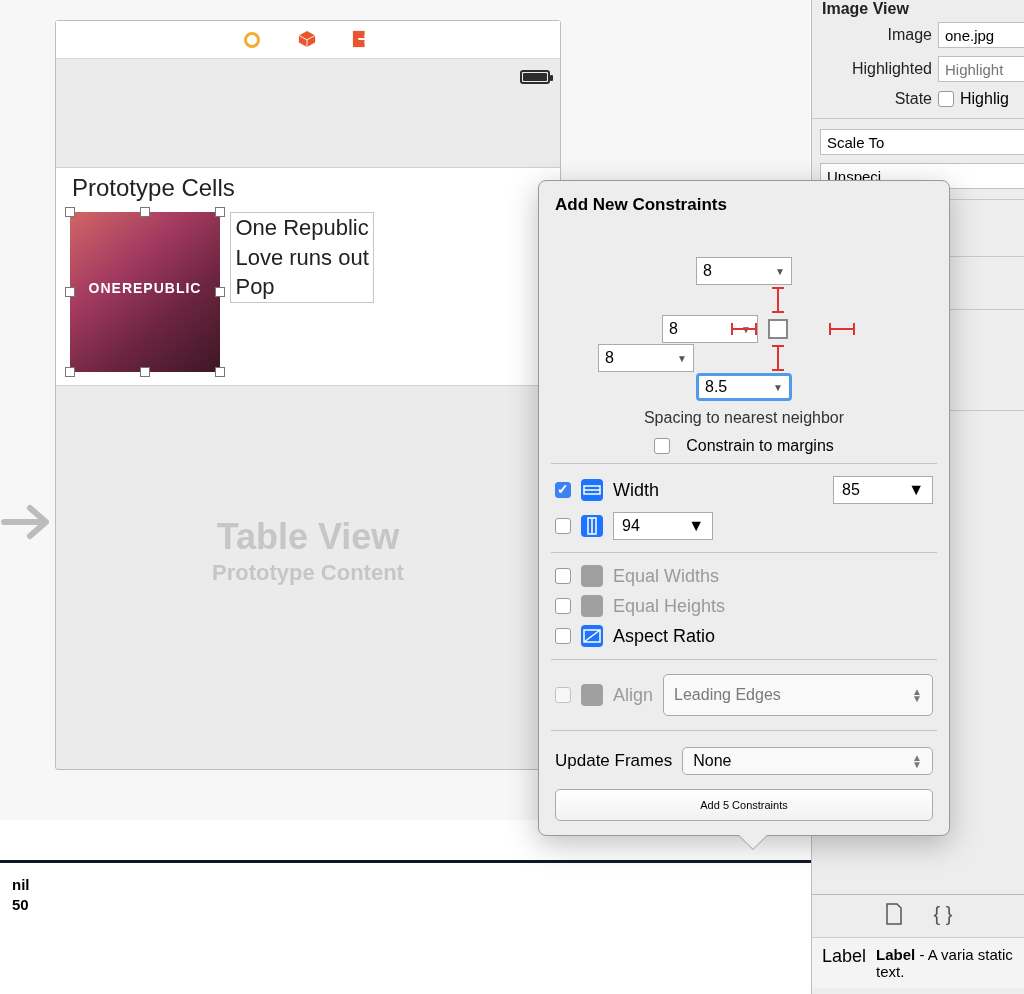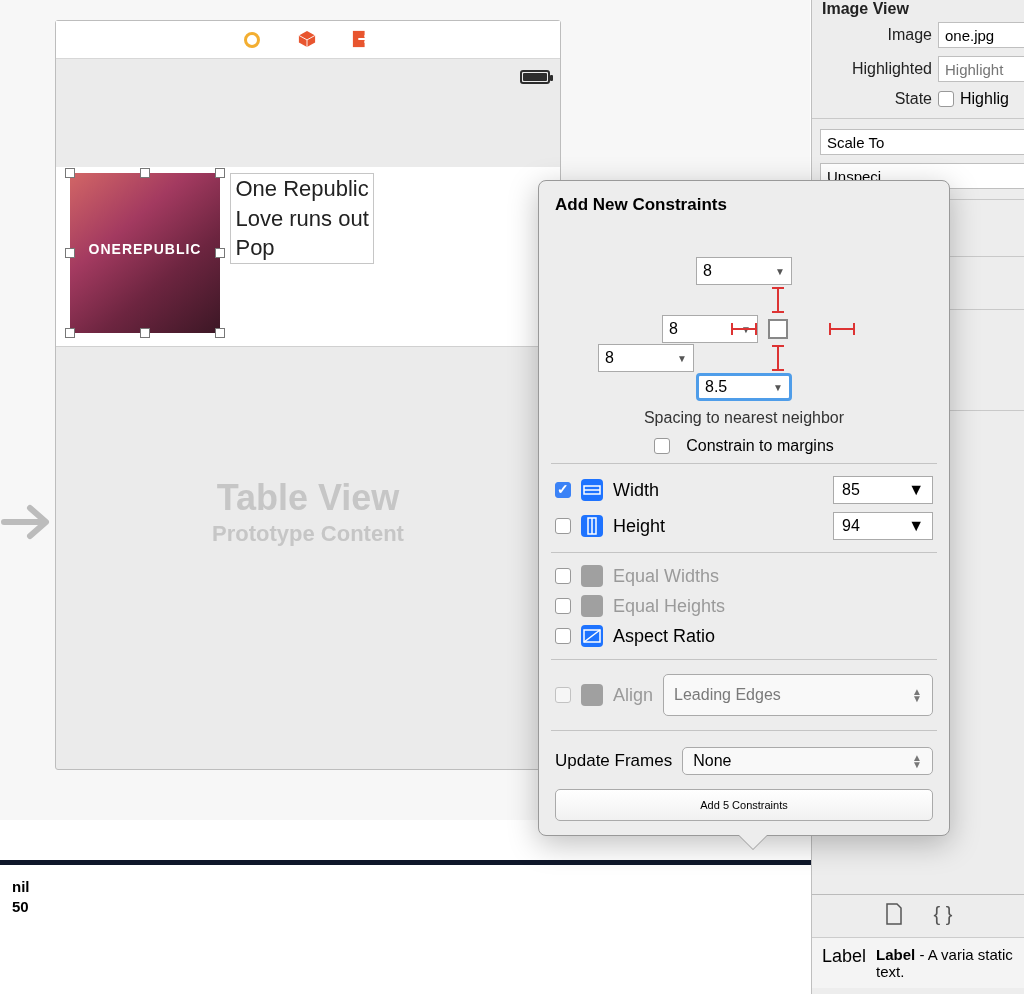--- a/index.html
+++ b/index.html
@@ -31,21 +31,21 @@
 .table-view-placeholder { text-align: center; padding-top: 130px; }
 .tvp-title { font-size: 36px; font-weight: 700; color: #c6c6c6; }
 .tvp-sub { font-size: 22px; font-weight: 600; color: #c6c6c6; margin-top: 2px;}
 
 .entry-arrow { position:absolute; left:0; top:500px; }
 
 .bottom-bar { position:absolute; left:0; top:780px; width:810px; height:40px; display:flex; justify-content:flex-end; align-items:center; gap:16px; padding-right:14px;}
 .bb-icon { width:24px; height:24px; display:inline-block; color:#222; }
 
 
-.debug-pane { position:absolute; left:0; top:860px; width:1024px; padding:12px; font-family: Menlo, monospace; font-size:15px; font-weight:700; border-top:5px solid #0f172a; background:#fff;}
+.debug-pane { position:absolute; left:0; top:860px; width:1024px; padding:12px; font-family: Menlo, monospace; font-size:15px; font-weight:700; border-top:3px solid #0f172a; background:#fff;}
 .debug-pane div { line-height:1.3; }
 
 
 .inspector { position:absolute; right:0; top:0; width:213px; height:994px; background:#ededed; border-left:1px solid #bfbfbf; }
 .insp-title { font-size:16px; font-weight:700; padding:0 10px; color:#222; }
 .insp-row { display:flex; align-items:center; padding:4px 6px 4px 0; gap:6px;}
 .insp-label { flex:0 0 120px; text-align:right; font-size:16px; color:#222; }
 .insp-field { flex:1; background:#fff; border:1px solid #bfbfbf; height:26px; padding:0 6px; font-size:15px; }
 .insp-placeholder { color:#b0b0b0; }
 .check { width:16px; height:16px; border:1px solid #999; border-radius:3px; background:#fff; display:inline-block; flex:0 0 16px;}
@@ -125,20 +125,21 @@
         <svg class="red-arrow" viewBox="0 0 20 20">
             <rect x="1" y="1" width="13" height="18" fill="#E8552F"></rect>
             <path d="M7 10 H18 M14 6 L18 10 L14 14" stroke="#fff" stroke-width="2" fill="none"></path>
           </svg>
       </span>
     </div>
     <div class="status-bar">
       <span class="battery"></span>
     </div>
     <div class="header-space"></div>
+    <div class="proto-header">Prototype Cells</div>
     <div class="cell-row">
       <div class="album-art">
         <div class="sel-handles">
           <span class="tl"></span>
             <span class="tm"></span>
             <span class="tr"></span>
           <span class="ml"></span>
             <span class="mr"></span>
           <span class="bl"></span>
             <span class="bm"></span>
@@ -334,21 +335,20 @@
         <span>85</span>
         <span class="chev">▼</span>
       </div>
   </div>
   <div class="const-row">
     <span class="check"></span>
     <span class="clricon ci-blue"><svg viewBox="0 0 22 22">
           <rect x="7" y="3" width="8" height="16" fill="none" stroke="#fff" stroke-width="1.5"></rect>
           <line x1="11" y1="3" x2="11" y2="19" stroke="#fff" stroke-width="1.5"></line>
         </svg></span>
-    <span class="clabel">Height</span>
     <div class="dim-field">
         <span>94</span>
         <span class="chev">▼</span>
       </div>
   </div>
   <div class="pop-sep"></div>
 
   <div class="const-row disabled">
     <span class="check"></span>
     <span class="clricon ci-grey"></span>

